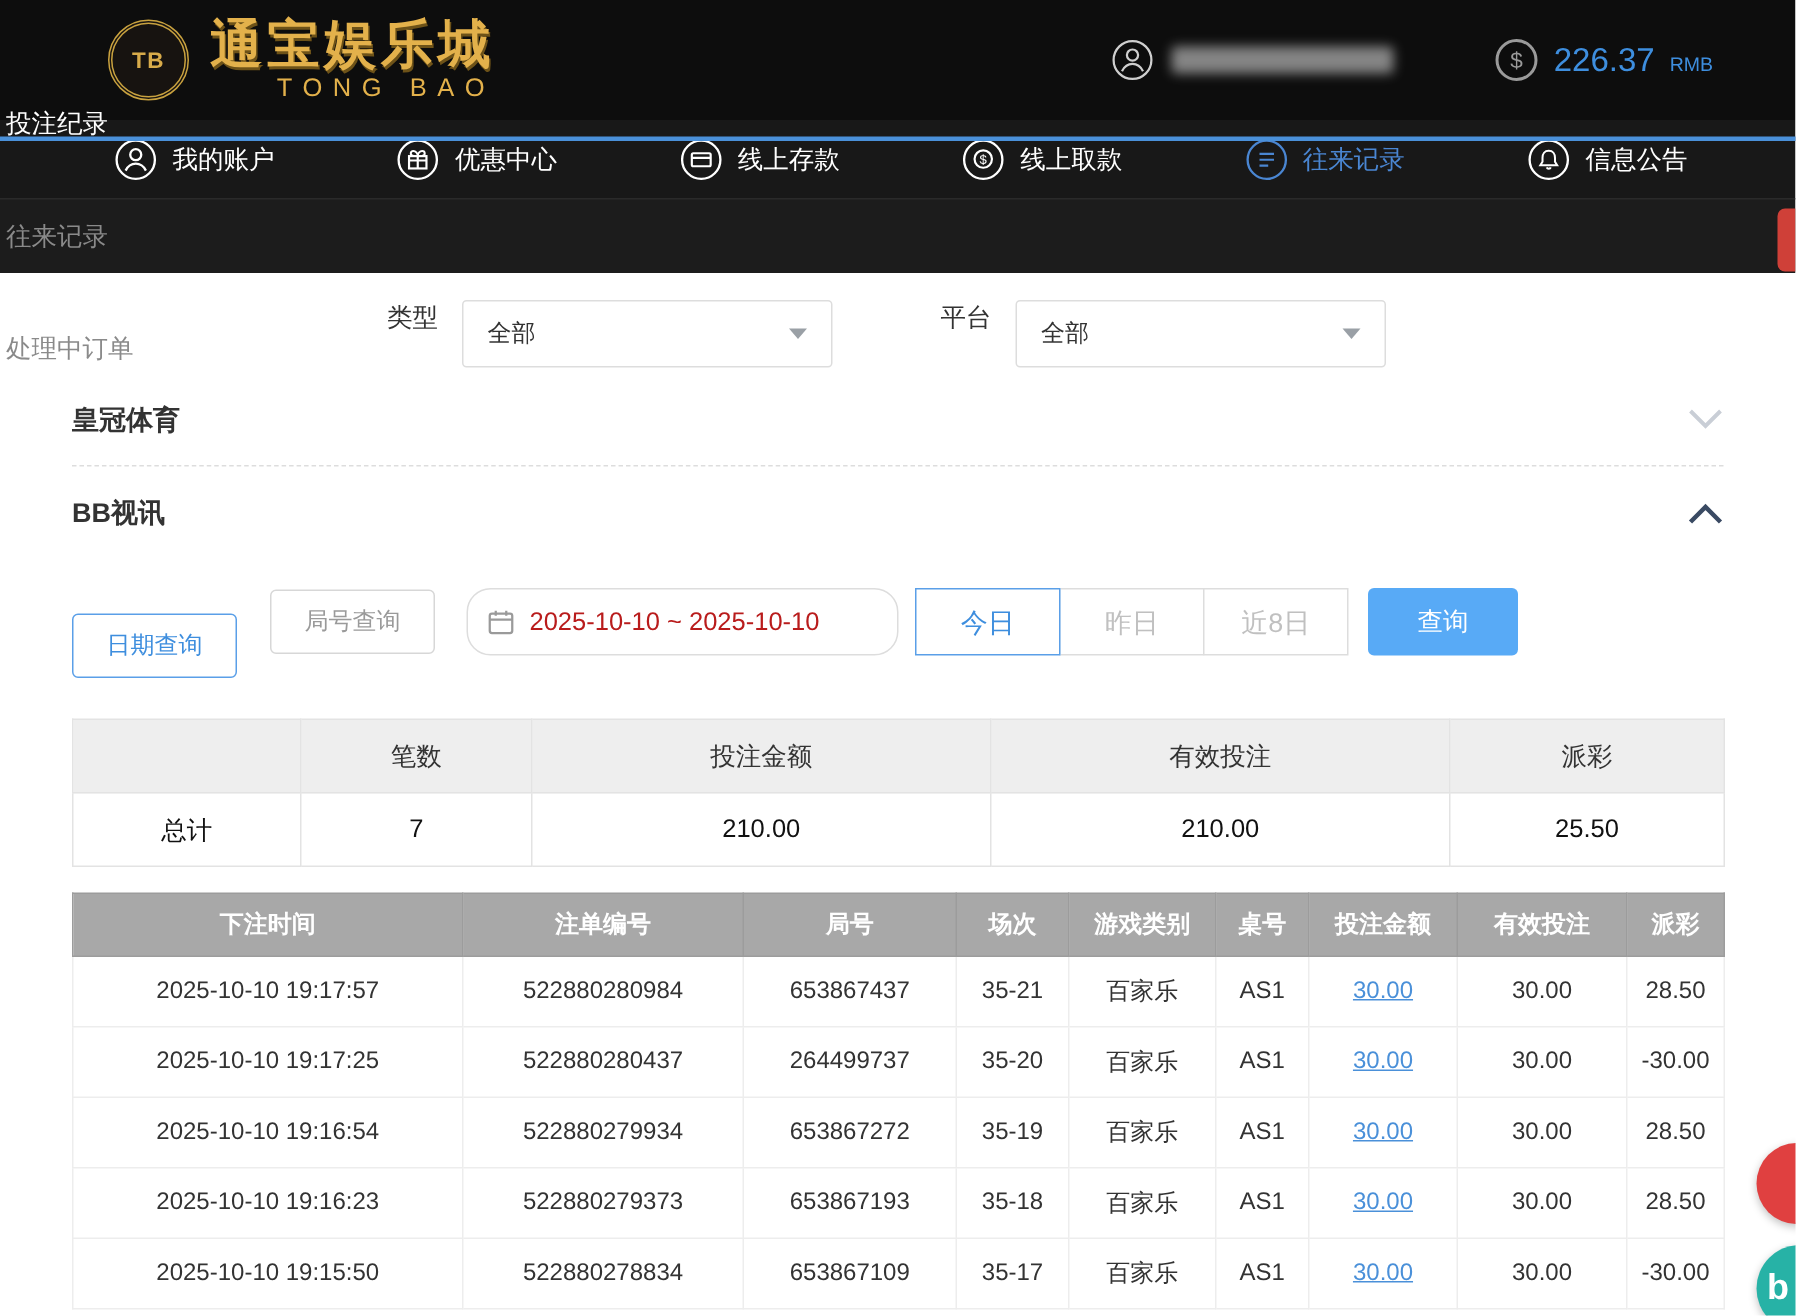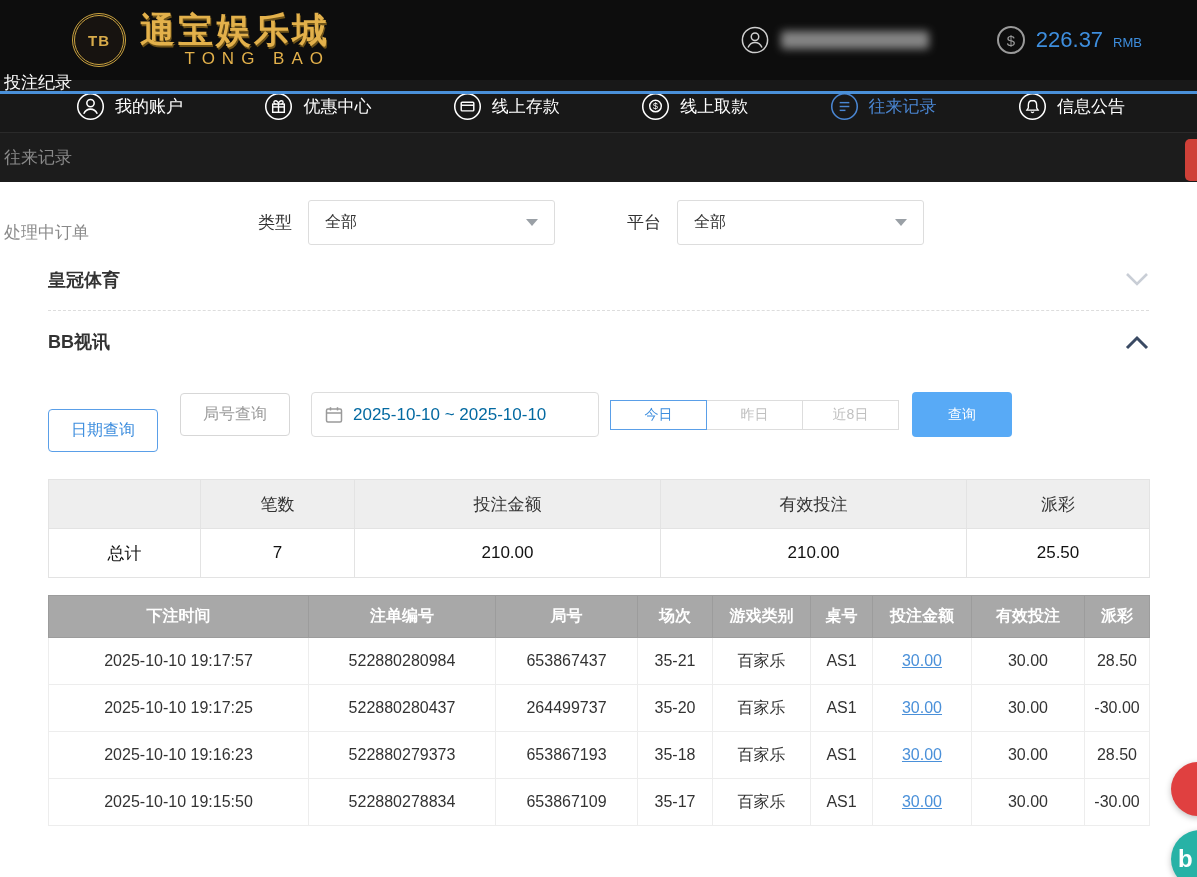--- a/index.html
+++ b/index.html
@@ -45,50 +45,50 @@
          padding:0 4px; cursor:pointer; }
   .tab.active { color:#fff; }
   .tab.active::after { content:""; position:absolute; left:-6px; right:-6px; bottom:0;
                        height:3px; background:#4a90d9; }
   .side-flag { position:absolute; right:0; top:6px; width:12px; height:42px;
                background:#cf4038; border-radius:5px 0 0 5px; }
 
   
   .content { padding:0 48px; }
 
-  .filter-row { display:flex; align-items:center; margin:18px 0 4px 210px; }
+  .filter-row { display:flex; margin:18px 0 4px 210px; }
   .filter-label { font-size:17px; color:#333; margin-right:16px; }
   .select-box { width:247px; height:45px; border:1px solid #ddd; border-radius:3px;
                 background:#fff; display:flex; align-items:center; justify-content:space-between;
                 padding:0 16px; font-size:16px; color:#333; cursor:pointer; }
   .caret { width:0; height:0; border-left:6px solid transparent; border-right:6px solid transparent;
            border-top:7px solid #9aa0a6; }
   .filter-gap { width:72px; }
 
   .section-row { display:flex; align-items:center; justify-content:space-between; height:62px; }
   .section-row.crown { border-bottom:1px dashed #ddd; }
   .section-title { font-size:18px; font-weight:bold; color:#333; }
   .chev { display:block; }
 
   .query-row { display:flex; align-items:center; margin:4px 0 27px; }
   .btn { font-family:inherit; cursor:pointer; background:#fff; }
   .btn-outline-blue { height:43px; padding:0 22px; border:1px solid #5a9fe8; color:#3e8ede;
                       border-radius:4px; font-size:16px;margin-top:32px; }
   .btn-outline-gray { height:43px; padding:0 22px; border:1px solid #d7d7d7; color:#9a9a9a;
                       border-radius:4px; font-size:16px; margin-left:22px; }
-  .date-box { margin-left:21px; width:288px; height:45px; border:1px solid #ddd; border-radius:4px;
-              display:flex; align-items:center; padding:0 13px; gap:10px; font-size:17px; color:#0369a1;
+  .date-box { margin-left:21px; width:288px; height:45px; border:1px solid #ddd; border-radius:16px;
+              display:flex; align-items:center; padding:0 13px; gap:10px; font-size:17px; color:#b91c1c;
               cursor:pointer; }
   .seg-group { display:flex; margin-left:12px; }
-  .seg { width:97px; height:30px; border:1px solid #ddd; background:#fff; color:#c0c0c0;
-         font-size:14px; display:flex; align-items:center; justify-content:center;
+  .seg { width:97px; height:45px; border:1px solid #ddd; background:#fff; color:#c0c0c0;
+         font-size:18px; display:flex; align-items:center; justify-content:center;
          margin-left:-1px; cursor:pointer; }
   .seg.active { border-color:#5a9fe8; color:#3e8ede; position:relative; z-index:1; }
   .btn-search { margin-left:13px; width:100px; height:45px; background:#58aaf6; color:#fff;
-                border:none; border-radius:4px; font-size:14px; }
+                border:none; border-radius:4px; font-size:17px; }
 
   
   table { border-collapse:collapse; width:100%; table-layout:fixed; }
   .summary { margin-top:2px; }
   .summary th, .summary td { border:1px solid #e3e3e3; height:49px; text-align:center; font-size:17px; }
   .summary th { background:#eee; font-weight:normal; color:#333; }
   .summary td { color:#111; background:#fff; }
 
   
   .records { margin-top:17px; }
@@ -321,20 +321,31 @@
       <td>522880280437</td>
       <td>264499737</td>
       <td>35-20</td>
       <td>百家乐</td>
       <td>AS1</td>
       <td><a class="bet-link">30.00</a></td>
       <td>30.00</td>
       <td class="negative">-30.00</td>
     </tr>
 
+    <tr>
+      <td>2025-10-10 19:16:54</td>
+      <td>522880279934</td>
+      <td>653867272</td>
+      <td>35-19</td>
+      <td>百家乐</td>
+      <td>AS1</td>
+      <td><a class="bet-link">30.00</a></td>
+      <td>30.00</td>
+      <td>28.50</td>
+    </tr>
 
     <tr>
       <td>2025-10-10 19:16:23</td>
       <td>522880279373</td>
       <td>653867193</td>
       <td>35-18</td>
       <td>百家乐</td>
       <td>AS1</td>
       <td><a class="bet-link">30.00</a></td>
       <td>30.00</td>

